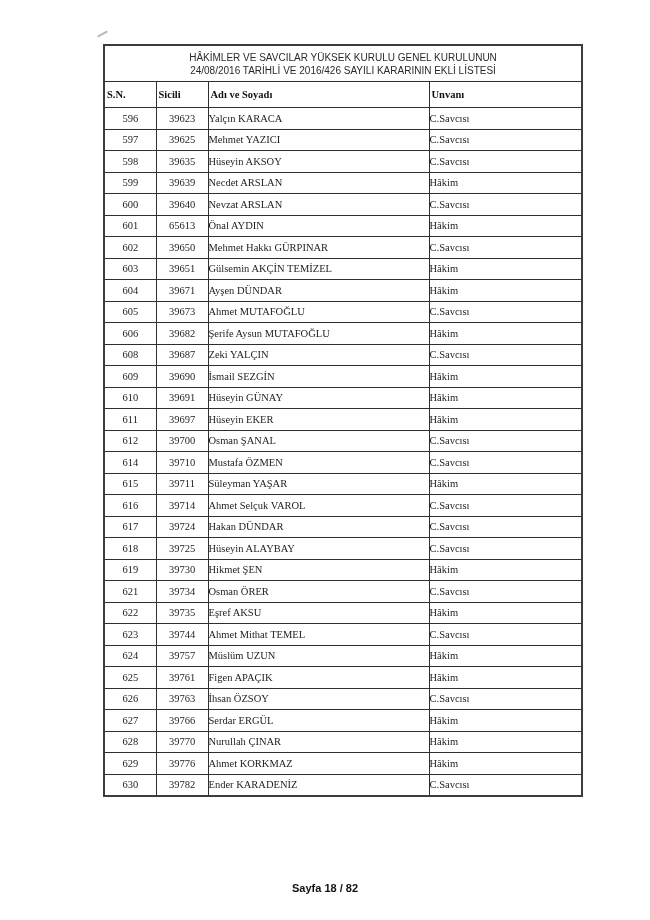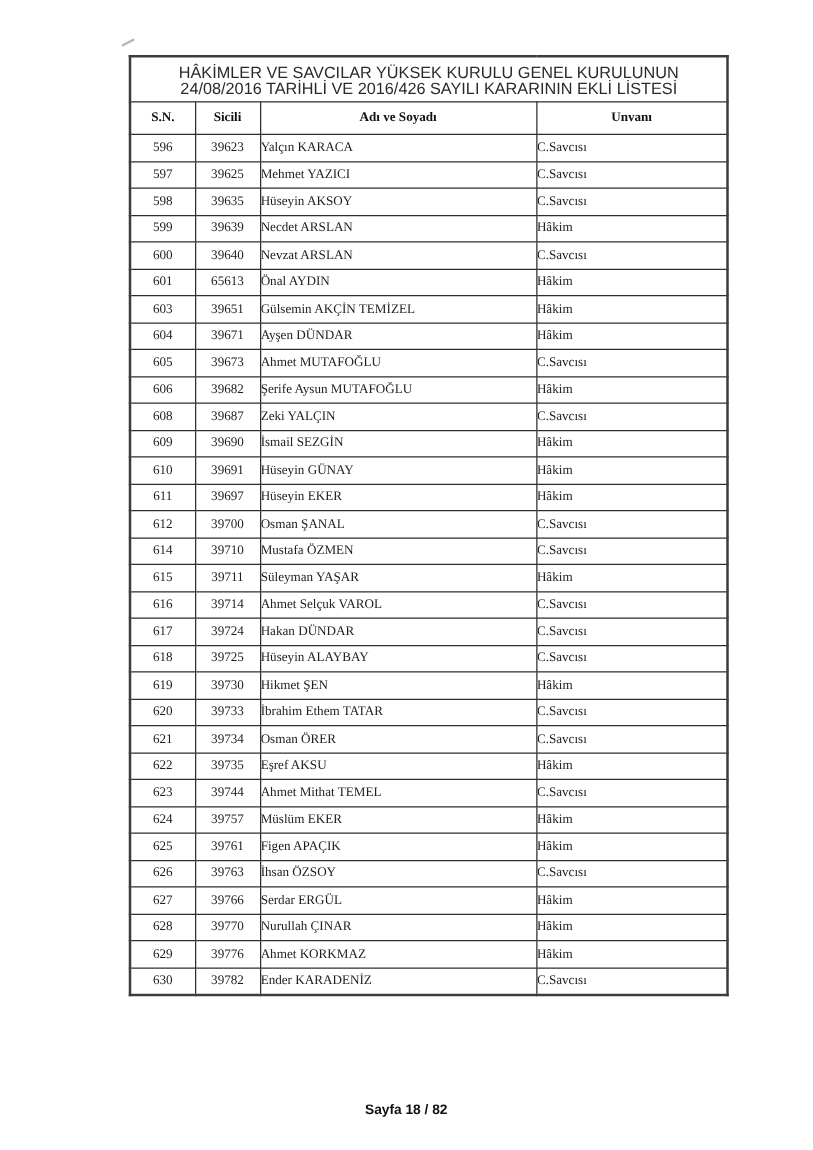--- a/index.html
+++ b/index.html
@@ -39,33 +39,33 @@
     background: #ffffff;
   }
   table.doc-table, table.doc-table td, table.doc-table th {
     border: 1px solid #2e2e2e;
   }
   table.doc-table {
     border: 2px solid #3c3c3c;
   }
   td.title-cell {
     font-family: "Liberation Sans", sans-serif;
-    font-size: 13px;
+    font-size: 10px;
     line-height: 13px;
     text-align: center;
     vertical-align: middle;
     color: #2a2a2a;
     padding: 5px 2px 4px 2px;
     height: 26px;
   }
   tr.header-row th {
     font-family: "Liberation Serif", serif;
     font-weight: bold;
     font-size: 10.5px;
-    text-align: center;
+    text-align: left;
     vertical-align: middle;
     height: 25px;
     padding: 0 2px;
     color: #111;
   }
   tbody.data-body td {
     font-size: 10.5px;
     height: 20.5px;
     vertical-align: middle;
     padding: 0;
@@ -150,20 +150,26 @@
           <td class="col-name">Nevzat ARSLAN</td>
           <td class="col-unvan">C.Savcısı</td>
         </tr>
         <tr>
           <td class="col-sn">601</td>
           <td class="col-sicili">65613</td>
           <td class="col-name">Önal AYDIN</td>
           <td class="col-unvan">Hâkim</td>
         </tr>
         <tr>
+          <td class="col-sn">602</td>
+          <td class="col-sicili">39650</td>
+          <td class="col-name">Mehmet Hakkı GÜRPINAR</td>
+          <td class="col-unvan">C.Savcısı</td>
+        </tr>
+        <tr>
           <td class="col-sn">603</td>
           <td class="col-sicili">39651</td>
           <td class="col-name">Gülsemin AKÇİN TEMİZEL</td>
           <td class="col-unvan">Hâkim</td>
         </tr>
         <tr>
           <td class="col-sn">604</td>
           <td class="col-sicili">39671</td>
           <td class="col-name">Ayşen DÜNDAR</td>
           <td class="col-unvan">Hâkim</td>
@@ -240,47 +246,41 @@
           <td class="col-name">Hüseyin ALAYBAY</td>
           <td class="col-unvan">C.Savcısı</td>
         </tr>
         <tr>
           <td class="col-sn">619</td>
           <td class="col-sicili">39730</td>
           <td class="col-name">Hikmet ŞEN</td>
           <td class="col-unvan">Hâkim</td>
         </tr>
         <tr>
-          <td class="col-sn">620</td>
-          <td class="col-sicili">39733</td>
-          <td class="col-name">İbrahim Ethem TATAR</td>
-          <td class="col-unvan">C.Savcısı</td>
-        </tr>
-        <tr>
           <td class="col-sn">621</td>
           <td class="col-sicili">39734</td>
           <td class="col-name">Osman ÖRER</td>
           <td class="col-unvan">C.Savcısı</td>
         </tr>
         <tr>
           <td class="col-sn">622</td>
           <td class="col-sicili">39735</td>
           <td class="col-name">Eşref AKSU</td>
           <td class="col-unvan">Hâkim</td>
         </tr>
         <tr>
           <td class="col-sn">623</td>
           <td class="col-sicili">39744</td>
           <td class="col-name">Ahmet Mithat TEMEL</td>
           <td class="col-unvan">C.Savcısı</td>
         </tr>
         <tr>
           <td class="col-sn">624</td>
           <td class="col-sicili">39757</td>
-          <td class="col-name">Müslüm EKER</td>
+          <td class="col-name">Müslüm UZUN</td>
           <td class="col-unvan">Hâkim</td>
         </tr>
         <tr>
           <td class="col-sn">625</td>
           <td class="col-sicili">39761</td>
           <td class="col-name">Figen APAÇIK</td>
           <td class="col-unvan">Hâkim</td>
         </tr>
         <tr>
           <td class="col-sn">626</td>

